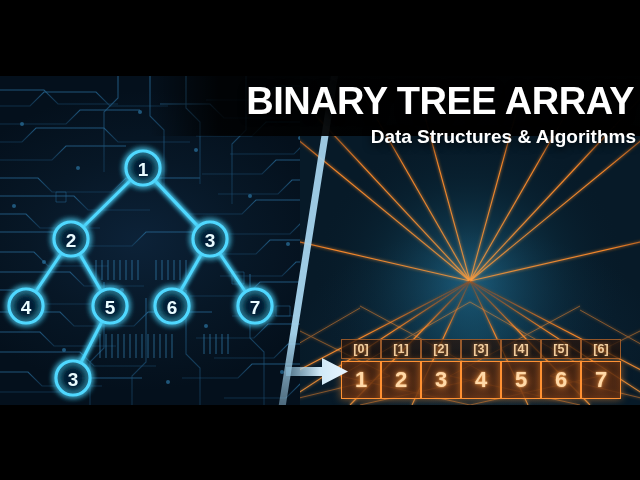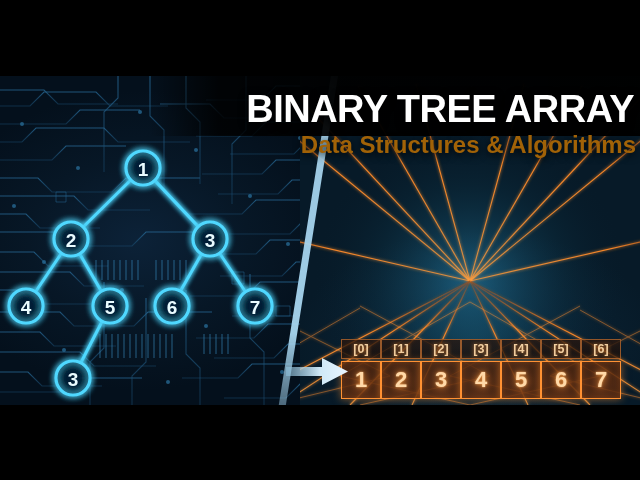--- a/index.html
+++ b/index.html
@@ -186,39 +186,38 @@
   #value-row { margin-top: 2px; }
 
   
   #title-block {
     position: absolute;
     left: 150px;
     top: 82px;
     width: 486px;
     z-index: 50;
     text-align: right;
-    margin-top: 8px;
   }
   .title-line {
     color: #ffffff;
     font-family: "Liberation Sans", sans-serif;
     font-weight: 700;
     font-size: 38px;
     line-height: 39px;
     letter-spacing: -0.5px;
     white-space: nowrap;
     text-shadow: 0 2px 10px rgba(0,0,0,0.85);
   }
   #title-line-1 { padding-right: 2px; }
   #title-line-2 { padding-right: 2px; }
   #subtitle {
-    color: #a16207;
+    color: #ffffff;
     font-family: "Liberation Sans", sans-serif;
     font-weight: 600;
-    font-size: 24px;
+    font-size: 19px;
     line-height: 24px;
     margin-top: 4px;
     white-space: nowrap;
     text-shadow: 0 2px 8px rgba(0,0,0,0.9);
   }
 
   
   #title-scrim {
     position: absolute;
     left: 150px;

